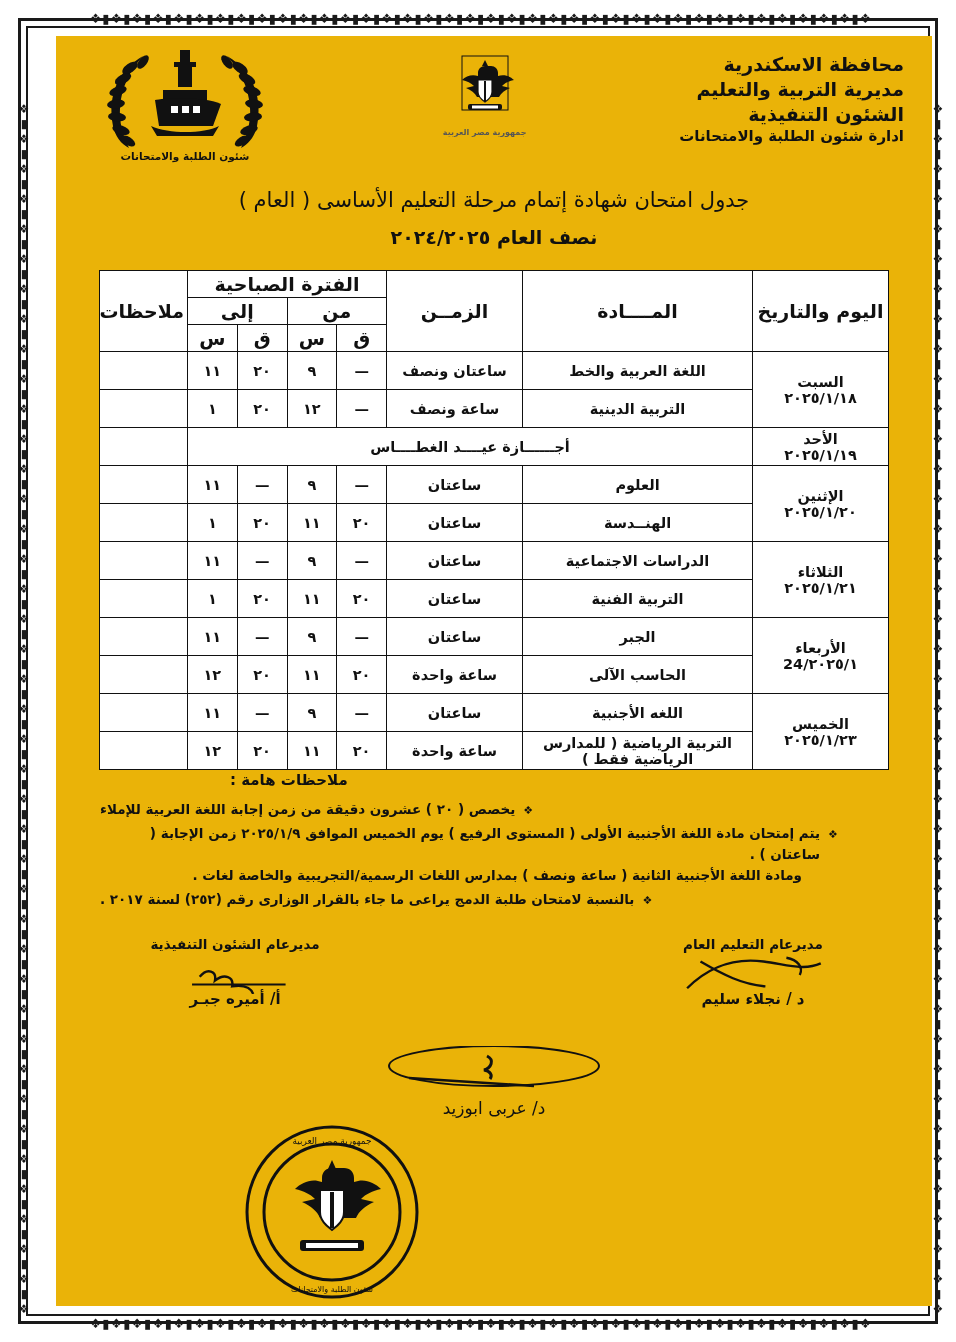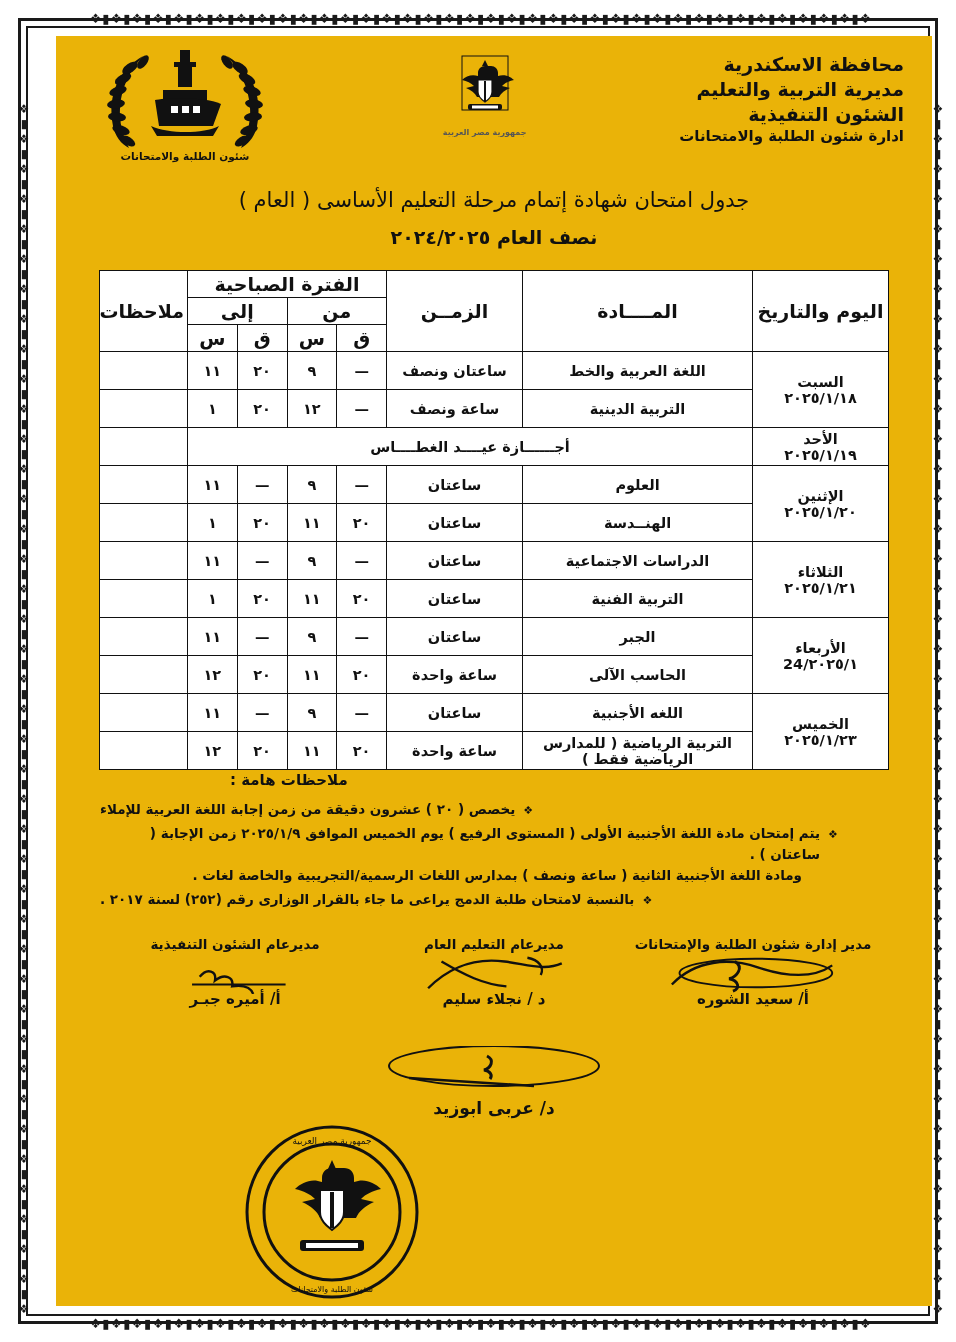--- a/index.html
+++ b/index.html
@@ -168,21 +168,21 @@
   .sign-scribble { height: 42px; display: block; margin: 0 auto; }
   .sign-name { font-size: 15px; font-weight: bold; margin-top: -4px; }
 
   .approve {
     position: relative;
     margin-top: 44px;
     text-align: center;
     width: 100%;
   }
   .approve-role { font-size: 15.5px; font-weight: bold; letter-spacing: 1px; }
-  .approve-name { font-size: 17px; font-weight: bold; margin-top: 6px; }
+  .approve-name { font-size: 17px; font-weight: normal; margin-top: 6px; }
   .approve-mark { display: block; margin: -6px auto -2px auto; }
 
   .seal {
     position: absolute;
     left: 172px;
     top: 76px;
   }
 </style>
 </head>
 <body>
@@ -419,29 +419,20 @@
         <span class="note-body">يتم إمتحان مادة اللغة الأجنبية الأولى ( المستوى الرفيع ) يوم الخميس الموافق ٢٠٢٥/١/٩ زمن الإجابة ( ساعتان ) .<span class="l2">ومادة اللغة الأجنبية الثانية ( ساعة ونصف ) بمدارس اللغات الرسمية/التجريبية والخاصة لغات .</span></span>
       </div>
       <div class="note-row">
         <span class="note-bullet">❖</span>
         <span class="note-body">بالنسبة لامتحان طلبة الدمج يراعى ما جاء بالقرار الوزارى رقم (٢٥٢) لسنة ٢٠١٧ .</span>
       </div>
     </div>
 
   <div class="sign-row" id="sign-row">
       <div class="sign-block">
-        <div class="sign-role">مدير إدارة شئون الطلبة والإمتحانات</div>
-        <svg class="sign-scribble" width="230" height="44" viewBox="0 0 230 44">
-          <path d="M30 34 C55 8 90 6 120 16 C150 26 178 28 198 14" fill="none" stroke="#111" stroke-width="2.5"></path>
-          <ellipse cx="118" cy="22" rx="80" ry="15" fill="none" stroke="#111" stroke-width="2"></ellipse>
-          <path d="M96 10 c10 6 2 16 -6 18 c10 2 12 10 4 13" fill="none" stroke="#111" stroke-width="3"></path>
-        </svg>
-        <div class="sign-name">أ/ سعيد الشوره</div>
-      </div>
-      <div class="sign-block">
         <div class="sign-role">مديرعام التعليم العام</div>
         <svg class="sign-scribble" width="230" height="44" viewBox="0 0 230 44">
           <path d="M46 38 C70 14 96 6 126 10 C150 13 168 20 186 12" fill="none" stroke="#111" stroke-width="2.5"></path>
           <path d="M60 10 C84 24 104 34 128 36" fill="none" stroke="#111" stroke-width="2.5"></path>
           <path d="M150 6 c12 2 18 10 14 18" fill="none" stroke="#111" stroke-width="2.5"></path>
         </svg>
         <div class="sign-name">د / نجلاء سليم</div>
       </div>
       <div class="sign-block">
         <div class="sign-role">مديرعام الشئون التنفيذية</div>

